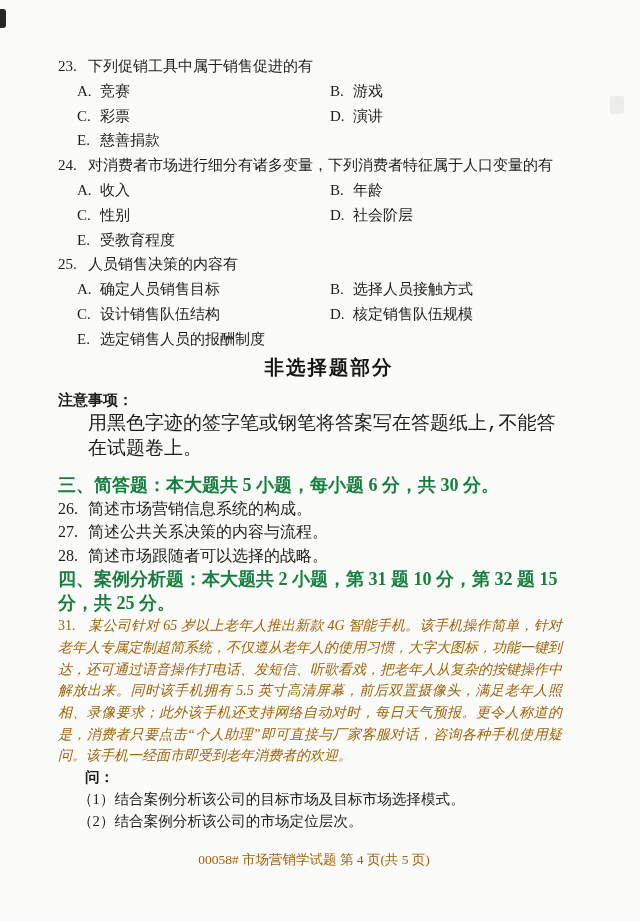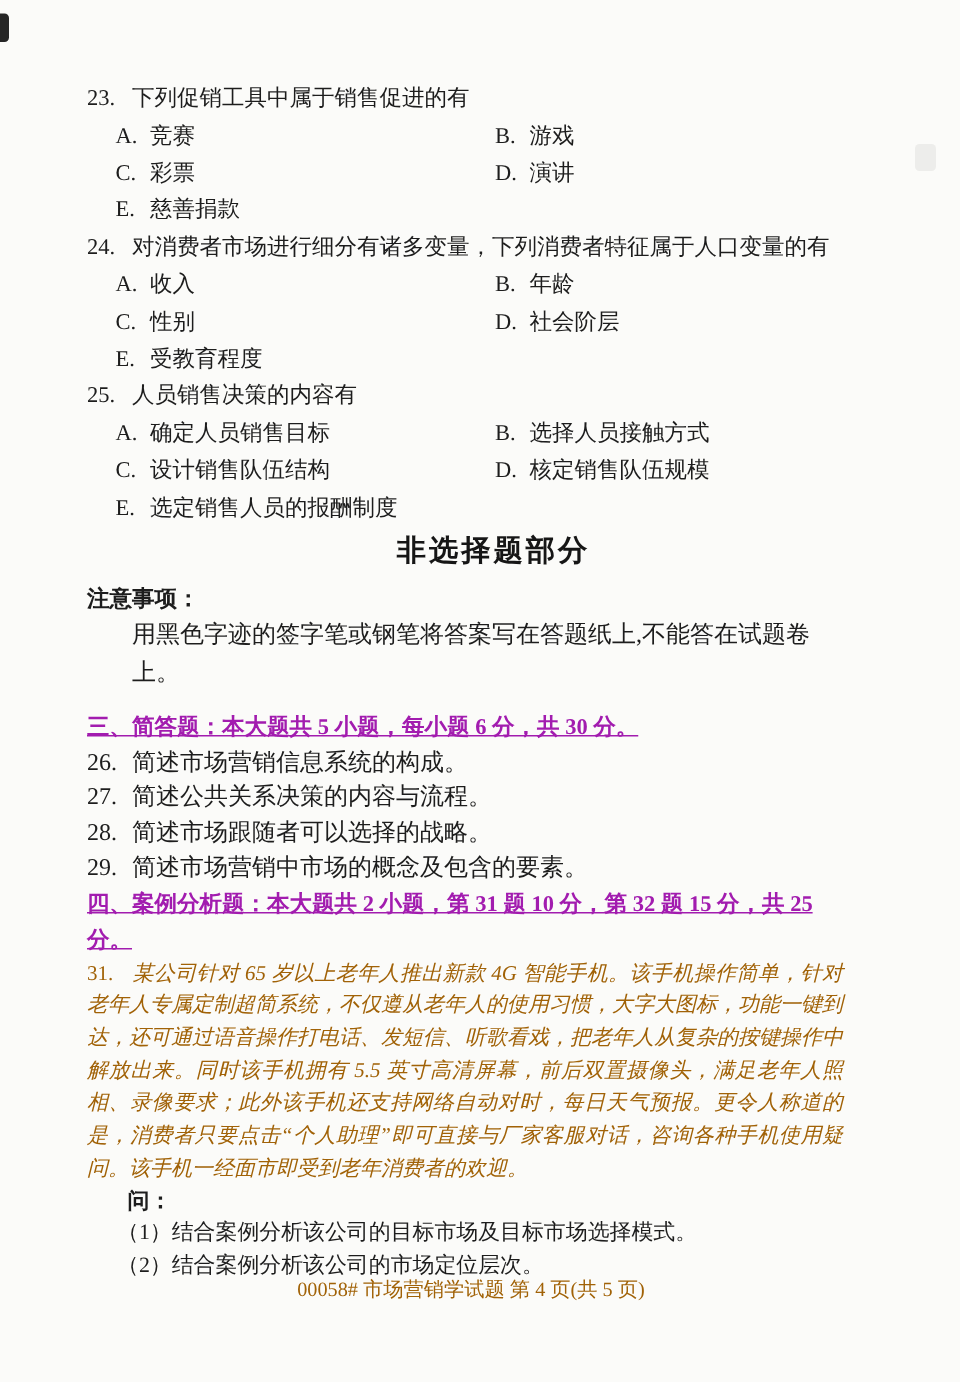--- a/index.html
+++ b/index.html
@@ -45,23 +45,23 @@
   .section-title {
     text-align:center;
     position:relative; left:19px;
     font-size:19.5px; font-weight:bold;
     letter-spacing:2px;
     line-height:26px;
     margin-top:3px; margin-bottom:7px;
     color:#161616;
   }
   .notice-heading { font-weight:bold; font-size:15px; line-height:24.8px; }
-  .notice-body { font-size:16px; line-height:24.8px; margin-left:30px; }
+  .notice-body { font-size:19px; line-height:24.8px; margin-left:30px;font-family:Liberation Mono, monospace; }
   .big-heading {
-    font-weight:bold; font-size:15px; line-height:24px; color:#a21caf;text-decoration:underline;
+    font-weight:bold; font-size:18px; line-height:24px; color:#15803d;
   }
   .heading-3 { margin-top:11px; }
   .sa-line { display:flex; font-size:16px; line-height:23.4px; }
   .sa-num { width:30px; flex:0 0 30px; }
   
   .case-para {
     font-size:14px;
     line-height:21.7px;
     text-align:justify;
     font-style:italic;
@@ -182,24 +182,20 @@
     <span>简述市场营销信息系统的构成。</span>
   </div>
   <div class="sa-line">
     <span class="sa-num">27.</span>
     <span>简述公共关系决策的内容与流程。</span>
   </div>
   <div class="sa-line">
     <span class="sa-num">28.</span>
     <span>简述市场跟随者可以选择的战略。</span>
   </div>
-  <div class="sa-line">
-    <span class="sa-num">29.</span>
-    <span>简述市场营销中市场的概念及包含的要素。</span>
-  </div>
 
   <div class="big-heading">四、案例分析题：本大题共 2 小题，第 31 题 10 分，第 32 题 15 分，共 25 分。</div>
   <p class="case-para"><span class="case-num">31.</span><span>某公司针对 65 岁以上老年人推出新款 4G 智能手机。该手机操作简单，针对老年人专属定制超简系统，不仅遵从老年人的使用习惯，大字大图标，功能一键到达，还可通过语音操作打电话、发短信、听歌看戏，把老年人从复杂的按键操作中解放出来。同时该手机拥有 5.5 英寸高清屏幕，前后双置摄像头，满足老年人照相、录像要求；此外该手机还支持网络自动对时，每日天气预报。更令人称道的是，消费者只要点击“个人助理”即可直接与厂家客服对话，咨询各种手机使用疑问。该手机一经面市即受到老年消费者的欢迎。</span></p>
   <div class="ask-label">问：</div>
   <div class="sub-q">（1）结合案例分析该公司的目标市场及目标市场选择模式。</div>
   <div class="sub-q">（2）结合案例分析该公司的市场定位层次。</div>
 
   <div class="footer">00058# 市场营销学试题 第 4 页(共 5 页)</div>
 </div>
 

